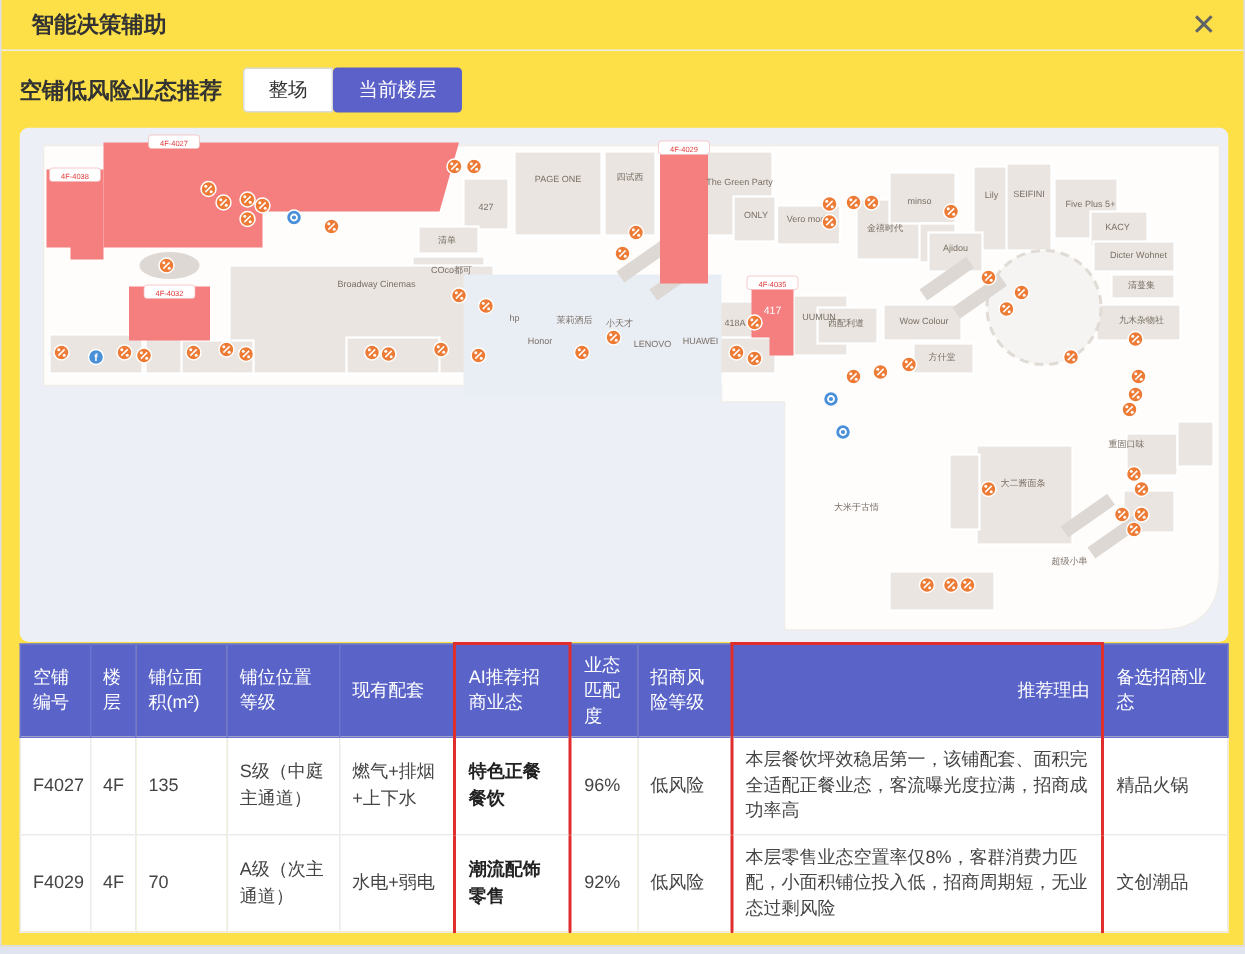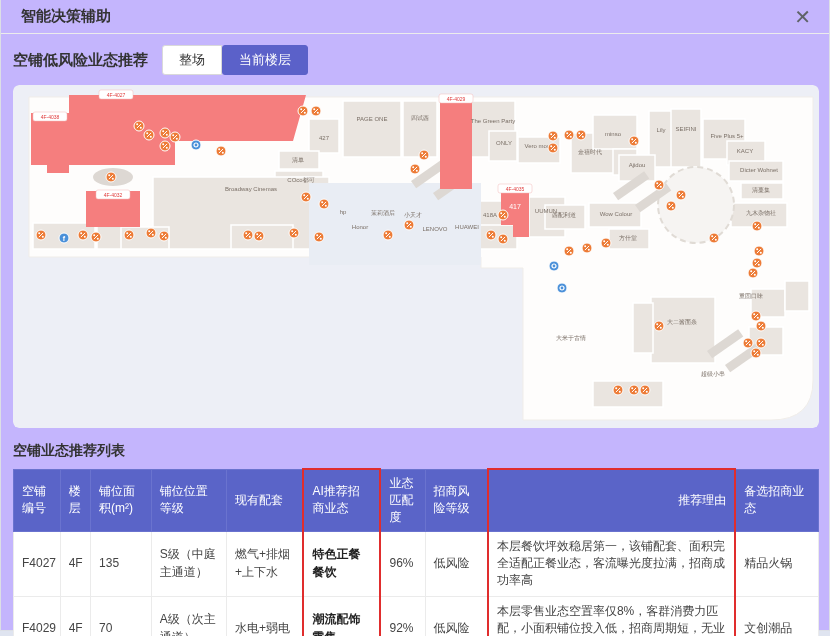--- a/index.html
+++ b/index.html
@@ -2,21 +2,21 @@
 <html style="--accent: #5b61c9; --tableHeader: #5a64c8; --hlbox: #e02d2d;"><head>
 <meta charset="utf-8">
 <style>
   * { margin:0; padding:0; box-sizing:border-box; }
   html,body { width:830px; height:636px; }
   body {
     font-family:"Liberation Sans","DejaVu Sans",sans-serif;
     background:#dfe4f0; color:#333; overflow:hidden;
   }
   .dialog {
-    width:830px; height:631px; background:#c4b5fd;
+    width:830px; height:631px; background:#fde047;
     border:1px solid #dcdfe6; border-top:none; position:relative;
   }
   
   .dlg-header {
     height:34px; display:flex; align-items:center; justify-content:space-between;
     padding:0 18px 0 20px; border-bottom:1px solid #ececec;
   }
   .dlg-title { font-size:15px; font-weight:700; color:#333; }
   .close-btn { font-size:20px; color:#5f6368; cursor:pointer; line-height:1; }
   
@@ -507,21 +507,20 @@
           <circle r="5" fill="#4a90d9" stroke="#ffffff" stroke-width="1"></circle>
           <circle r="2" fill="none" stroke="#fff" stroke-width="1.2"></circle>
         </g>
         <g transform="translate(549 203)">
           <circle r="5" fill="#4a90d9" stroke="#ffffff" stroke-width="1"></circle>
           <circle r="2" fill="none" stroke="#fff" stroke-width="1.2"></circle>
         </g>
       </svg>
   </div>
 
-  <div class="table-title">空铺业态推荐列表</div>
   <table class="rec">
     <thead>
         <tr id="tblHead">
           <th style="width: 46px;">空铺编号</th>
           <th style="width: 30px;">楼层</th>
           <th style="width: 60px;">铺位面积(m²)</th>
           <th style="width: 74px;">铺位位置等级</th>
           <th style="width: 76px;">现有配套</th>
           <th class="hl" style="width: 76px;">AI推荐招商业态</th>
           <th style="width: 44px;">业态匹配度</th>

